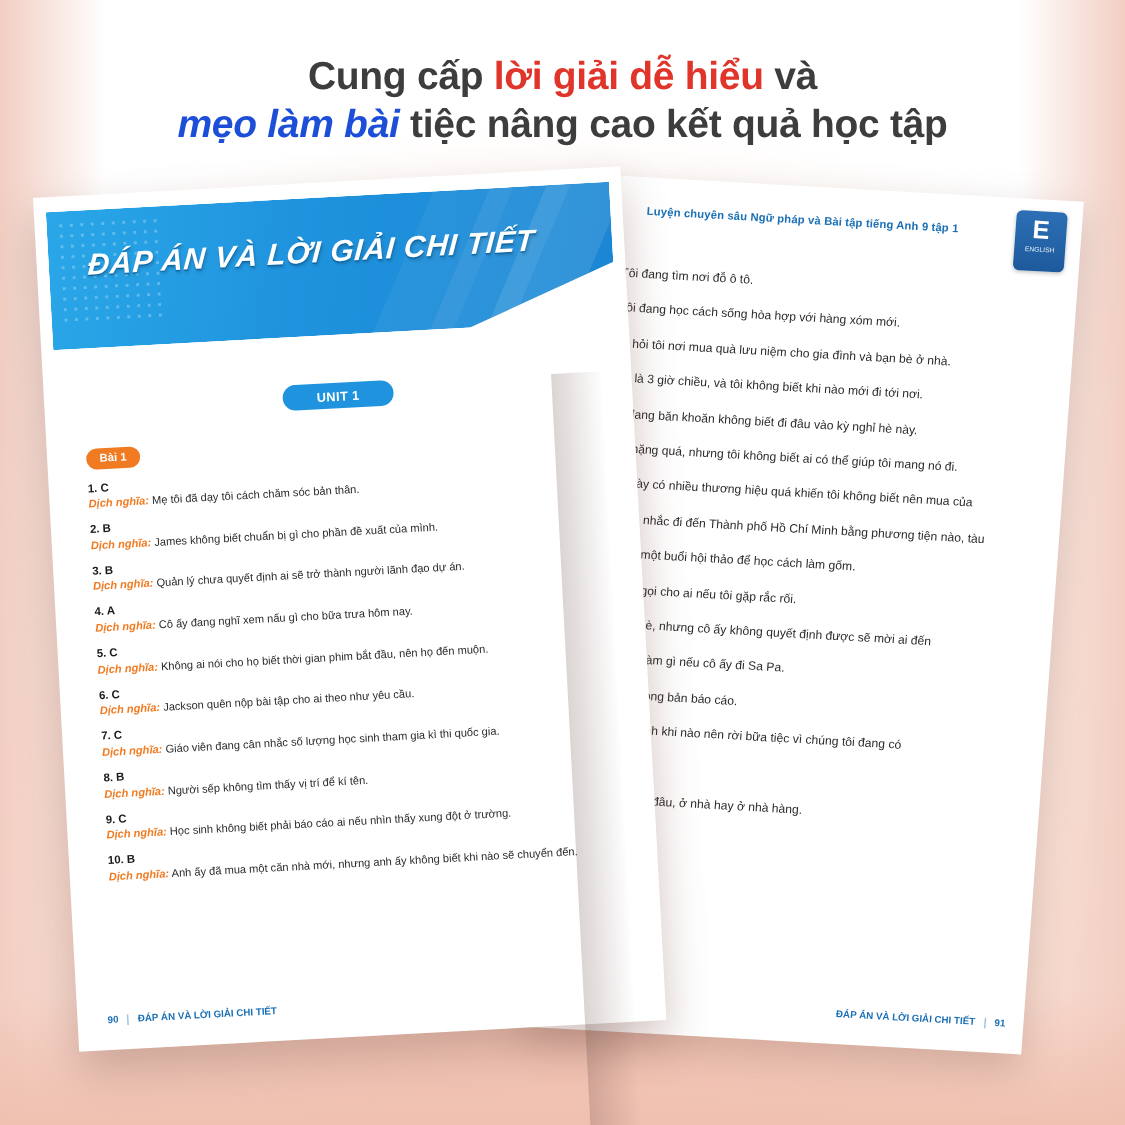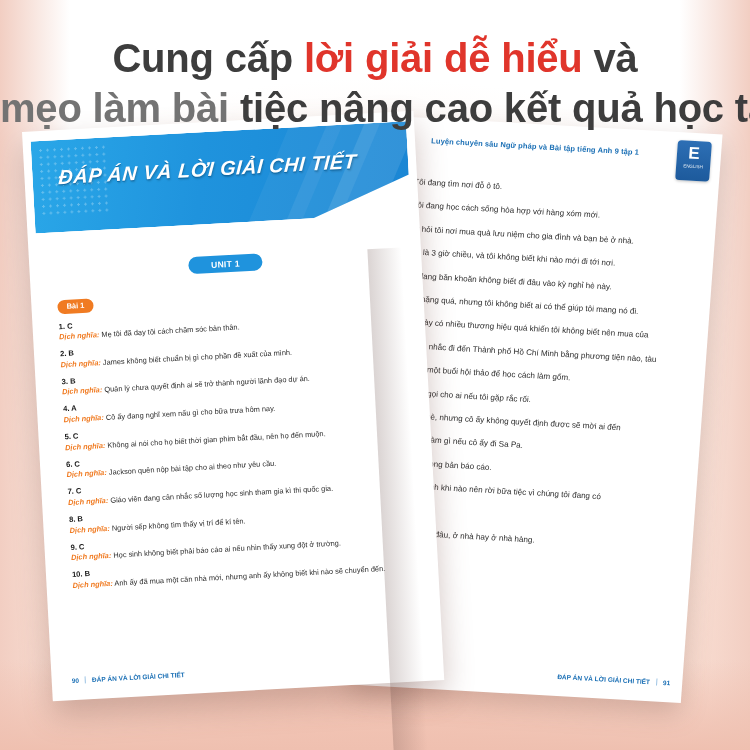--- a/index.html
+++ b/index.html
@@ -29,28 +29,28 @@
   }
 
   
   .headline{
     position:absolute;top:34px;left:0;right:0;
     text-align:center;
     line-height:1.24;
     z-index:6;
   }
   .headline .line{
-    font-size:40px;
+    font-size:26px;
     font-weight:bold;
     letter-spacing:-0.2px;
     white-space:nowrap;
   }
   .c-dark{color:#3d3d3d;}
   .c-red{color:#e0352b;}
-  .c-orange{color:#737373;}
+  .c-orange{color:#1d4ed8;font-style:italic;}
 
   
   .spread{
     position:absolute;
     left:0px;top:118px;
     width:750px;height:600px;
     z-index:4;
   }
 
   

